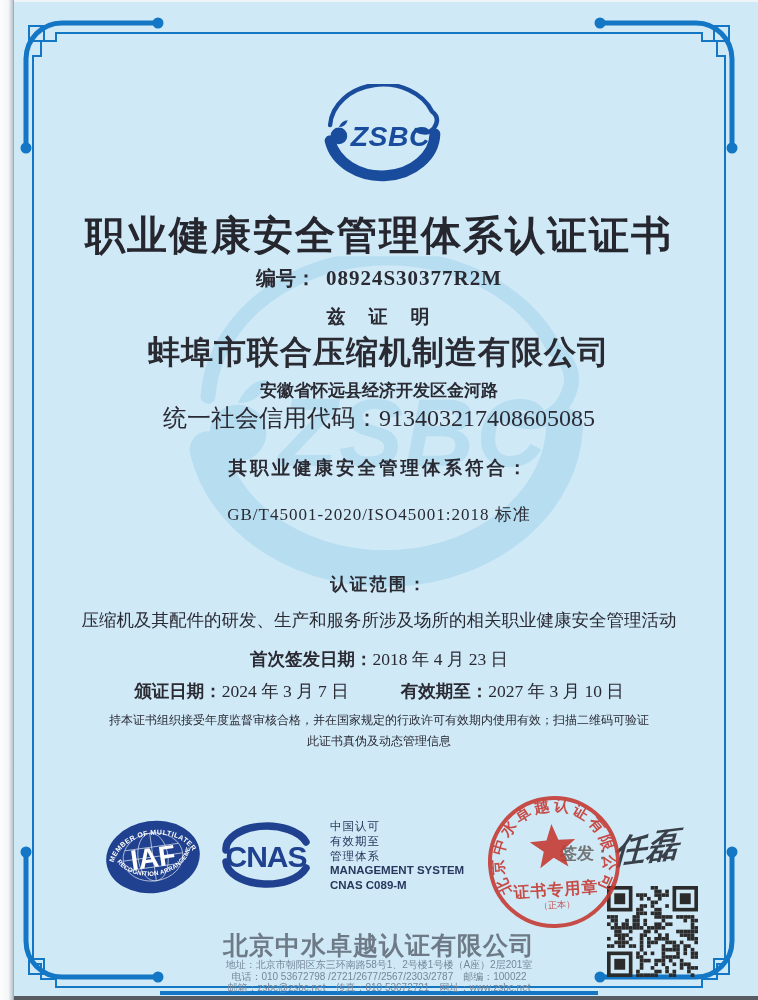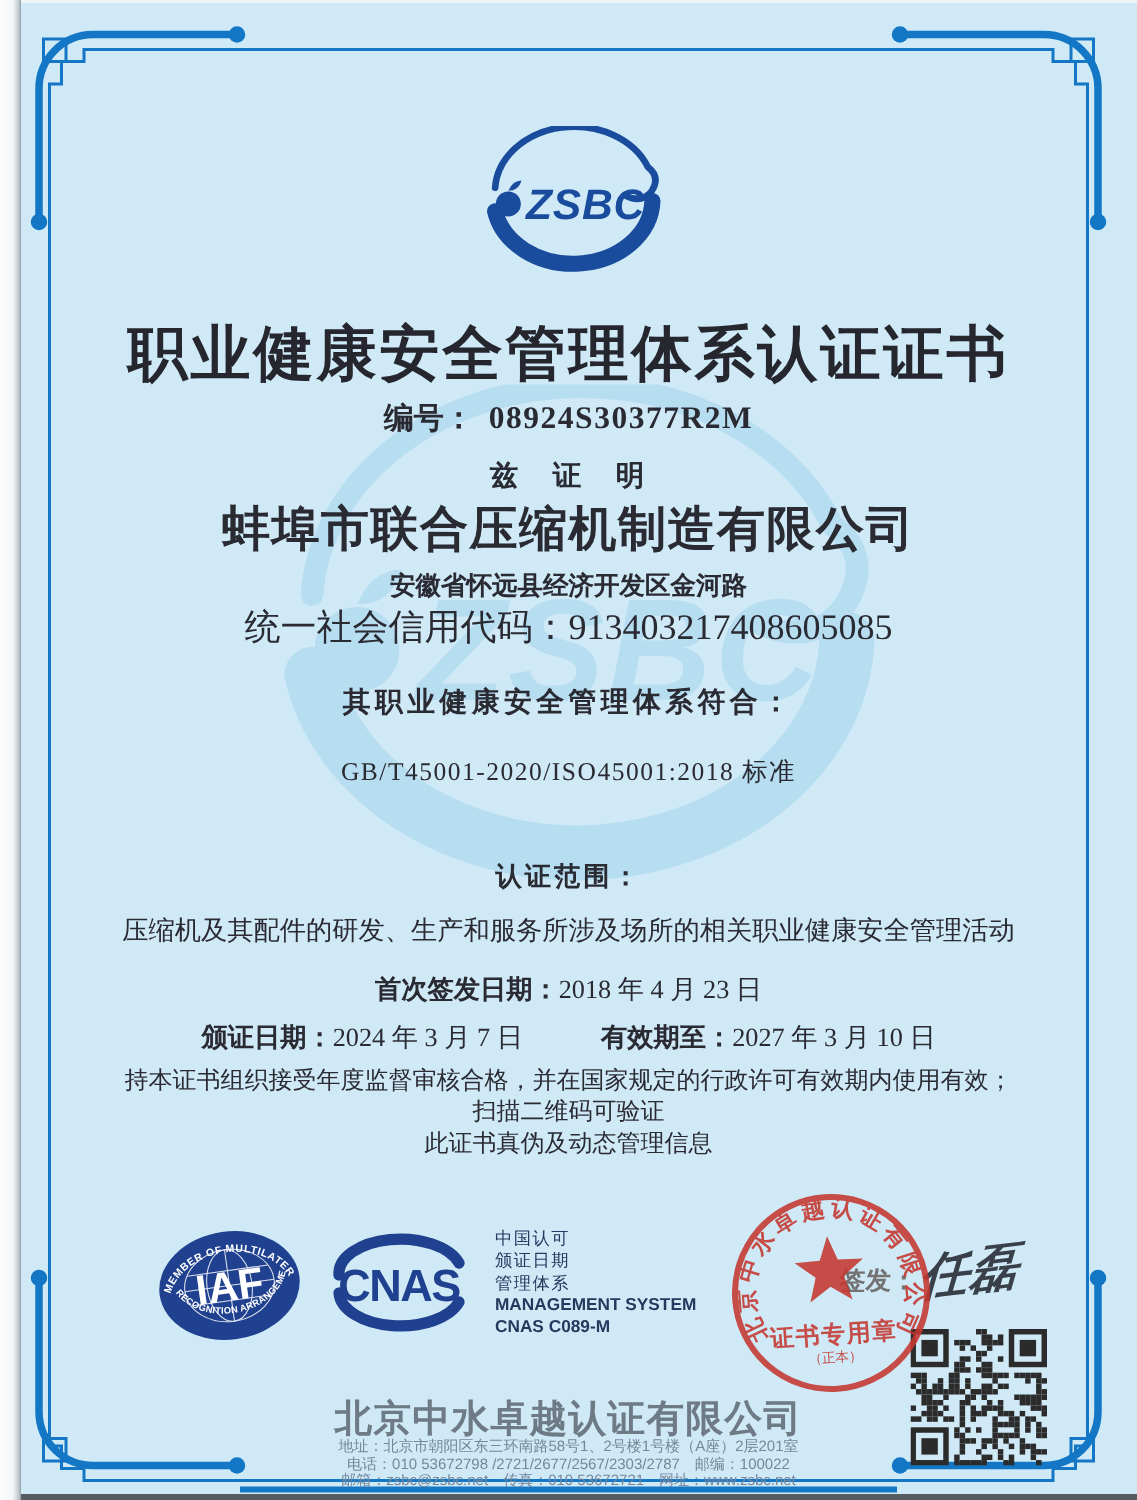--- a/index.html
+++ b/index.html
@@ -30,21 +30,21 @@
   .company{top:331px;font-size:32px;font-weight:700;letter-spacing:1px;}
   .caddr{top:379px;font-size:17px;font-weight:700;}
   .ccode{top:402px;font-size:24px;}
   .conform{top:455px;font-size:18.5px;font-weight:700;letter-spacing:3px;}
   .standard{top:503px;font-size:17px;letter-spacing:1px;}
   .scopelabel{top:572px;font-size:17.5px;font-weight:700;letter-spacing:2px;}
   .scopetext{top:608px;font-size:17.5px;}
   .firstissue{top:647px;font-size:17.5px;}
   .firstissue .lbl,.dates .lbl{font-weight:700;}
   .dates{top:679px;font-size:17.5px;display:flex;justify-content:center;gap:52px;}
-  .disclaimer{top:710px;font-size:16px;line-height:21px;width:600px;left:79px;right:auto;}
+  .disclaimer{top:710px;font-size:12px;line-height:21px;width:600px;left:79px;right:auto;}
   .iaf{position:absolute;left:103px;top:817px;width:100px;height:80px;z-index:2;}
   .cnas{position:absolute;left:219px;top:820px;width:94px;height:72px;z-index:2;}
   .accred{position:absolute;left:330px;top:819px;z-index:2;text-align:left;color:#27375d;
           font-size:11.5px;line-height:14.8px;font-family:var(--sans);font-weight:700;}
   .accred .cn{font-weight:400;letter-spacing:1px;}
   .seal{position:absolute;left:484px;top:792px;width:140px;height:140px;z-index:4;opacity:.88;
         transform:rotate(-4deg);}
   .sig{position:absolute;left:560px;top:826px;z-index:3;white-space:nowrap;}
   .sig .lbl{font-size:17px;font-weight:700;color:#737373;}
   .sig .name{display:inline-block;font-size:33px;font-style:italic;font-weight:700;color:#3a4049;
@@ -166,21 +166,21 @@
   </svg>
 
   <svg class="cnas" viewBox="0 0 94 72">
     <path d="M 7 30 A 41 23 0 0 1 87 22" fill="none" stroke="#20418f" stroke-width="7.5" stroke-linecap="round"></path>
     <path d="M 7 42 A 41 23 0 0 0 87 48" fill="none" stroke="#20418f" stroke-width="7.5" stroke-linecap="round"></path>
     <text x="47" y="47" font-size="30" font-weight="bold" text-anchor="middle" fill="#20418f" letter-spacing="-1">CNAS</text>
   </svg>
 
   <div class="accred">
     <div class="cn">中国认可</div>
-    <div class="cn">颁证日期</div>
+    <div class="cn">有效期至</div>
     <div class="cn">管理体系</div>
     <div>MANAGEMENT SYSTEM</div>
     <div>CNAS C089-M</div>
   </div>
 
   <div class="sig">
     <span class="lbl">签发：</span><span class="name">任磊</span>
   </div>
 
   <svg class="seal" viewBox="0 0 140 140">

